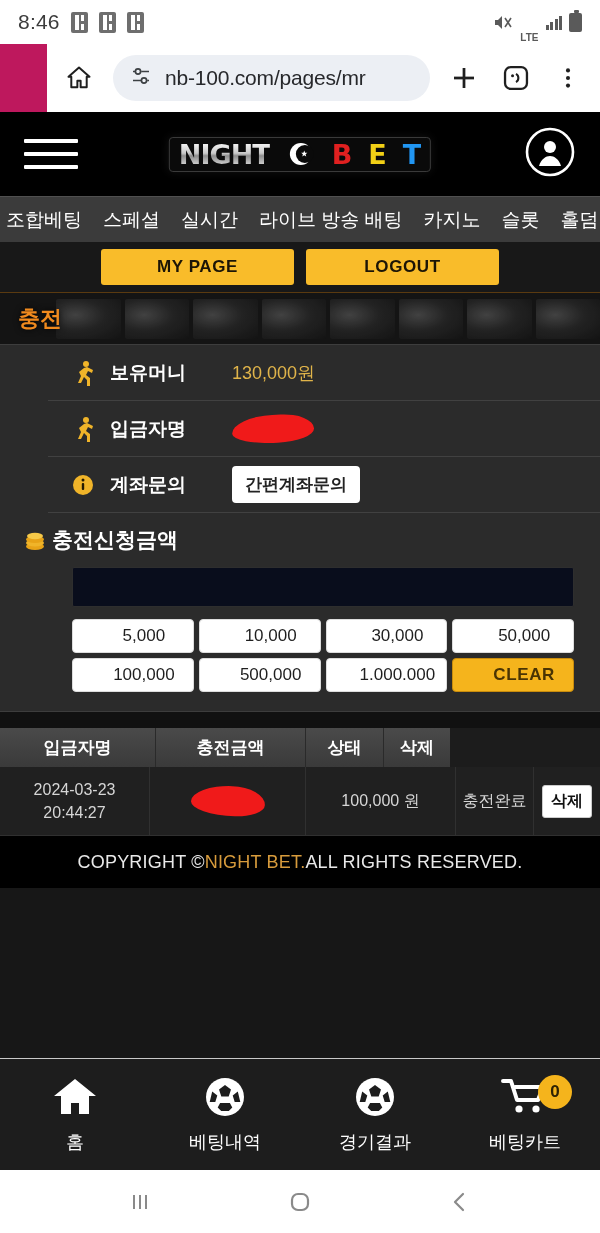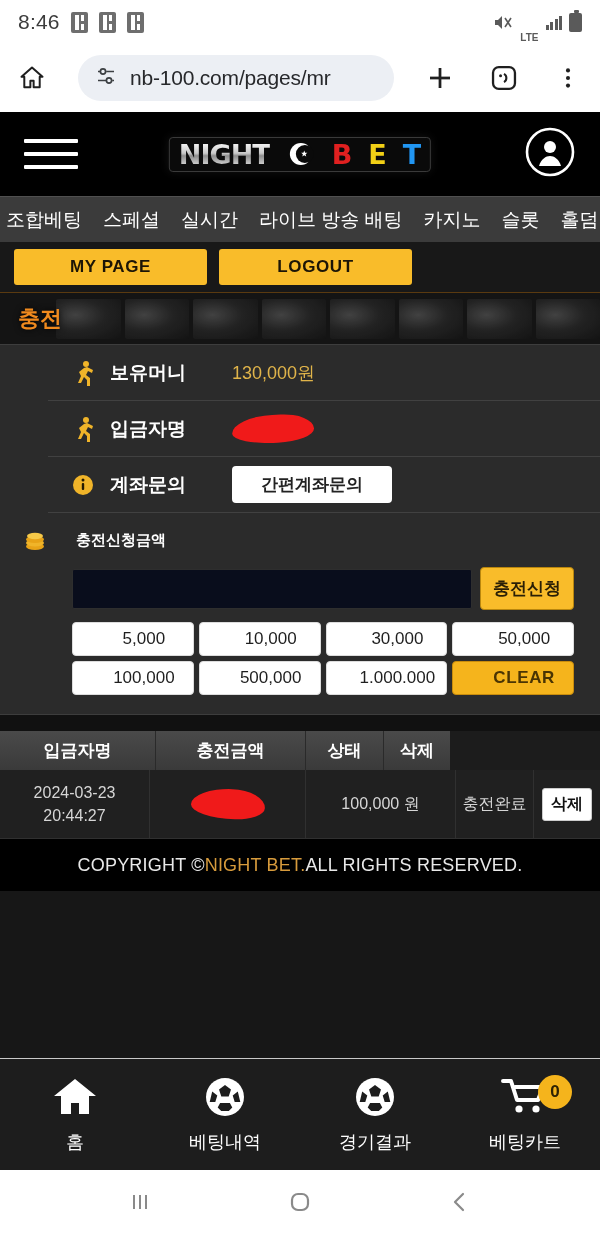--- a/index.html
+++ b/index.html
@@ -37,21 +37,21 @@
   .ic-bars i { width:3px; background:#5a5a5a; display:block; }
   .ic-bat {
     width:13px; height:19px; border:2px solid #5a5a5a; border-radius:2px;
     background:#5a5a5a; position:relative;
   }
   .ic-bat::after { content:""; position:absolute; top:-5px; left:3px; width:5px; height:3px; background:#5a5a5a; border-radius:1px;}
 
   
   .chrome {
     height:68px; background:#fff; display:flex; align-items:center;
-    padding:0 14px; gap:28px; flex:0 0 68px;
+    padding:0 14px; gap:16px; flex:0 0 68px;margin-left:47px;
   }
   .omnibox {
     flex:1; height:46px; background:#eceff4; border-radius:23px;
     display:flex; align-items:center; padding:0 16px; gap:12px; overflow:hidden;
   }
   .omni-url { font-size:21px; color:#27282b; white-space:nowrap; letter-spacing:-.2px; }
   .btn-ico { width:36px; height:36px; display:flex; align-items:center; justify-content:center; flex:0 0 auto; cursor:pointer;}
 
   
   .site-header {
@@ -80,21 +80,21 @@
   .nav {
     background:#3b3b3b; height:46px; display:flex; align-items:center;
     gap:21px; padding:0 6px; flex:0 0 46px; overflow:hidden;
     border-top:1px solid #505050;
   }
   .nav a { color:#fff; font-size:19px; white-space:nowrap; text-decoration:none; cursor:pointer; }
 
   
   .auth-row {
     background:#181818; height:50px; display:flex; align-items:center;
-    gap:12px; flex:0 0 50px; padding:4px 14px;
+    justify-content:center; gap:12px; flex:0 0 50px; padding:4px 14px;
   }
   .auth-btn {
     background:#f9bc2a; color:#1c1506; border:none; border-radius:3px;
     height:36px; width:193px; font-size:17px; font-weight:bold;
     letter-spacing:.6px; cursor:pointer; font-family:"Liberation Sans", sans-serif;
   }
 
   
   .banner {
     height:52px; flex:0 0 52px; background:#141414; position:relative;
@@ -125,27 +125,27 @@
   .info-icon { width:34px; display:flex; justify-content:center; align-items:center; flex:0 0 34px; }
   .info-label { color:#fff; font-size:19px; font-weight:bold; width:122px; margin-left:10px; }
   .info-value { color:#e0b44a; font-size:18px; }
   .redact-blob {
     width:82px; height:28px; background:#f01a1a;
     border-radius:50% 40% 45% 55% / 60% 55% 45% 40%;
     transform:rotate(-3deg);
   }
   .mini-btn {
     background:#fff; color:#222; border:none; border-radius:4px;
-    padding:7px 29px; font-size:17px; font-weight:bold; cursor:pointer;
+    padding:7px 13px; font-size:17px; font-weight:bold; cursor:pointer;
     font-family:"Liberation Sans", sans-serif;
   }
 
   
   .charge-head { display:flex; align-items:center; height:54px; padding:0 18px; }
-  .charge-title { color:#fff; font-size:15px; font-weight:bold; margin-left:24px; }
+  .charge-title { color:#fff; font-size:21px; font-weight:bold; margin-left:0; }
   .charge-input-row { display:flex; gap:8px; padding:0 26px 12px 72px; align-items:center; }
   .charge-input {
     flex:1; height:40px; background:#090d1c; border:1px solid #2e2e2e;
     border-radius:2px; color:#cfcfcf; font-size:17px; padding:0 10px;
     font-family:"Liberation Sans", sans-serif;
   }
   .charge-submit {
     background:#f9bc2a; border:1px solid #b9860d; border-radius:4px;
     color:#2a1f06; font-size:17px; font-weight:bold; padding:9px 12px; cursor:pointer;
     white-space:nowrap; font-family:"Liberation Sans", sans-serif;
@@ -391,21 +391,20 @@
           <ellipse cx="14" cy="17" rx="9" ry="3.4" fill="#f0b429"></ellipse>
           <ellipse cx="14" cy="13.5" rx="9" ry="3.4" fill="#e8a317"></ellipse>
           <ellipse cx="14" cy="10" rx="8" ry="3.2" fill="#f7c948"></ellipse>
         </svg>
       </span>
       <span class="charge-title">충전신청금액</span>
     </div>
 
     <div class="charge-input-row">
       <input class="charge-input" type="text" value="" style="">
-      <button class="charge-submit">충전신청</button>
     </div>
 
     <div class="amt-grid">
       <button class="amt-btn">5,000</button>
       <button class="amt-btn">10,000</button>
       <button class="amt-btn">30,000</button>
       <button class="amt-btn">50,000</button>
       <button class="amt-btn">100,000</button>
       <button class="amt-btn">500,000</button>
       <button class="amt-btn">1.000.000</button>

